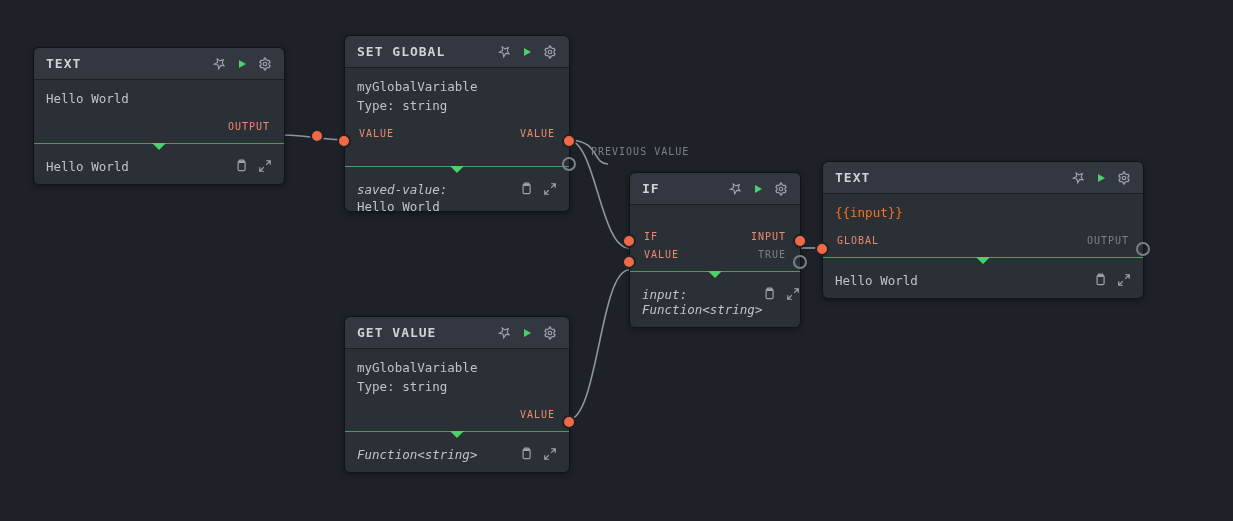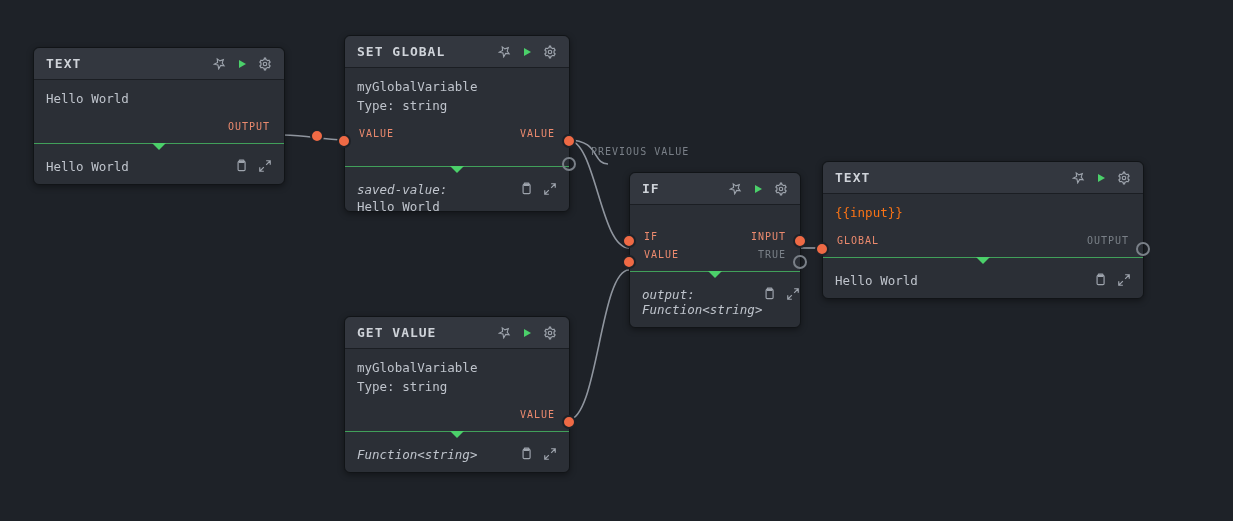--- a/index.html
+++ b/index.html
@@ -241,21 +241,21 @@
     <span class="portlbl right gray">TRUE</span>
   </div>
   <div class="sep"></div>
   <div class="caret">
         <svg width="14" height="8" viewBox="0 0 14 8" fill="currentColor">
           <path d="M0 0l7 7 7-7z"></path>
         </svg>
       </div>
   <div class="footer italic" style="align-items:flex-start;">
     <span>
-      <div>output:</div>
+      <div>input:</div>
       <div>Function&lt;string&gt;</div>
     </span>
     <span class="ficons">
       <span class="icon">
             <svg width="14" height="14" viewBox="0 0 24 24" fill="none" stroke="currentColor" stroke-width="2">
               <rect x="7" y="4" width="12" height="16" rx="2"></rect>
               <rect x="9" y="2" width="8" height="4" rx="1"></rect>
             </svg>
           </span>
       <span class="icon">

